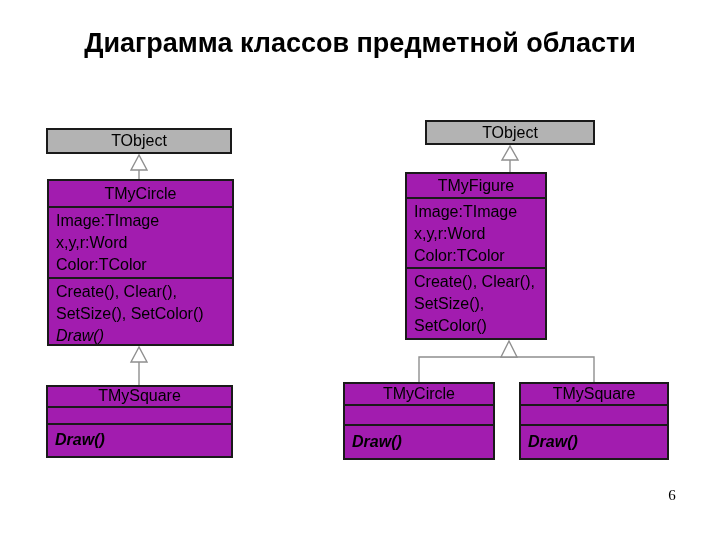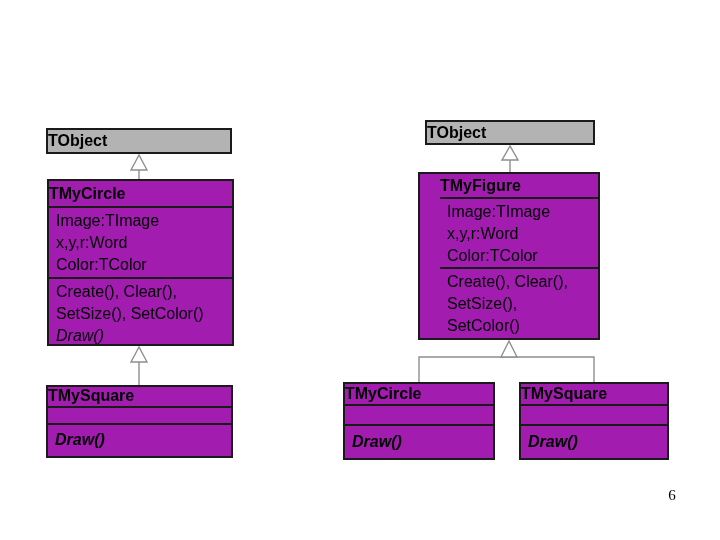--- a/index.html
+++ b/index.html
@@ -19,37 +19,38 @@
     text-align:center;font-size:27px;font-weight:bold;letter-spacing:0px;
   }
   .connectors{position:absolute;left:0;top:0;pointer-events:none;}
   .conn-line{stroke:var(--connector-line);fill:none;stroke-width:1.4;}
   .conn-tri{stroke:var(--connector-line);fill:#ffffff;stroke-width:1.4;}
   .uml-box{
     position:absolute;box-sizing:border-box;border:2px solid var(--box-border);
     background:#a21caf;font-size:16px;line-height:22px;
   }
   .uml-box.gray{background:var(--class-header-fill);}
-  .uml-name{overflow:hidden;font-weight:bold;}
+  .uml-name{text-align:center;overflow:hidden;}
   .compartment{
     box-sizing:border-box;border-top:2px solid var(--box-border);
     padding:2px 4px 0 7px;overflow:hidden;
   }
   .italic{font-style:italic;}
   .bold-italic{font-style:italic;font-weight:bold;}
   .page-number{
     position:absolute;left:660px;top:487px;width:24px;text-align:center;
     font-family:"Liberation Serif",serif;font-size:15px;
   }
 </style>
 </head>
 <body>
 
 <div class="canvas">
 
+  <h1 class="title">Диаграмма классов предметной области</h1>
 
   <svg class="connectors" width="720" height="540" viewBox="0 0 720 540">
 
     <g>
       <line class="conn-line" x1="139" y1="170" x2="139" y2="179"></line>
       <polygon class="conn-tri" points="139,155 131,170 147,170"></polygon>
     </g>
 
     <g>
       <line class="conn-line" x1="139" y1="362" x2="139" y2="385"></line>
@@ -90,21 +91,21 @@
     <div class="compartment" style="height:17px;"></div>
     <div class="compartment" style="height:33px;padding-top:4px;">
       <div class="bold-italic">Draw()</div>
     </div>
   </div>
 
   <div class="uml-box gray" style="left:425px;top:120px;width:170px;height:25px;">
     <div class="uml-name" style="line-height:21px;">TObject</div>
   </div>
 
-  <div class="uml-box" style="left:418px;top:172px;width:182px;height:168px;padding-left:20px;">
+  <div class="uml-box" style="left:405px;top:172px;width:142px;height:168px;">
     <div class="uml-name" style="height:23px;line-height:23px;">TMyFigure</div>
     <div class="compartment" style="height:70px;">
       <div>Image:TImage</div>
       <div>x,y,r:Word</div>
       <div>Color:TColor</div>
     </div>
     <div class="compartment" style="height:71px;">
       <div>Create(), Clear(),</div>
       <div>SetSize(), SetColor()</div>
       <div class="italic">Draw()</div>

